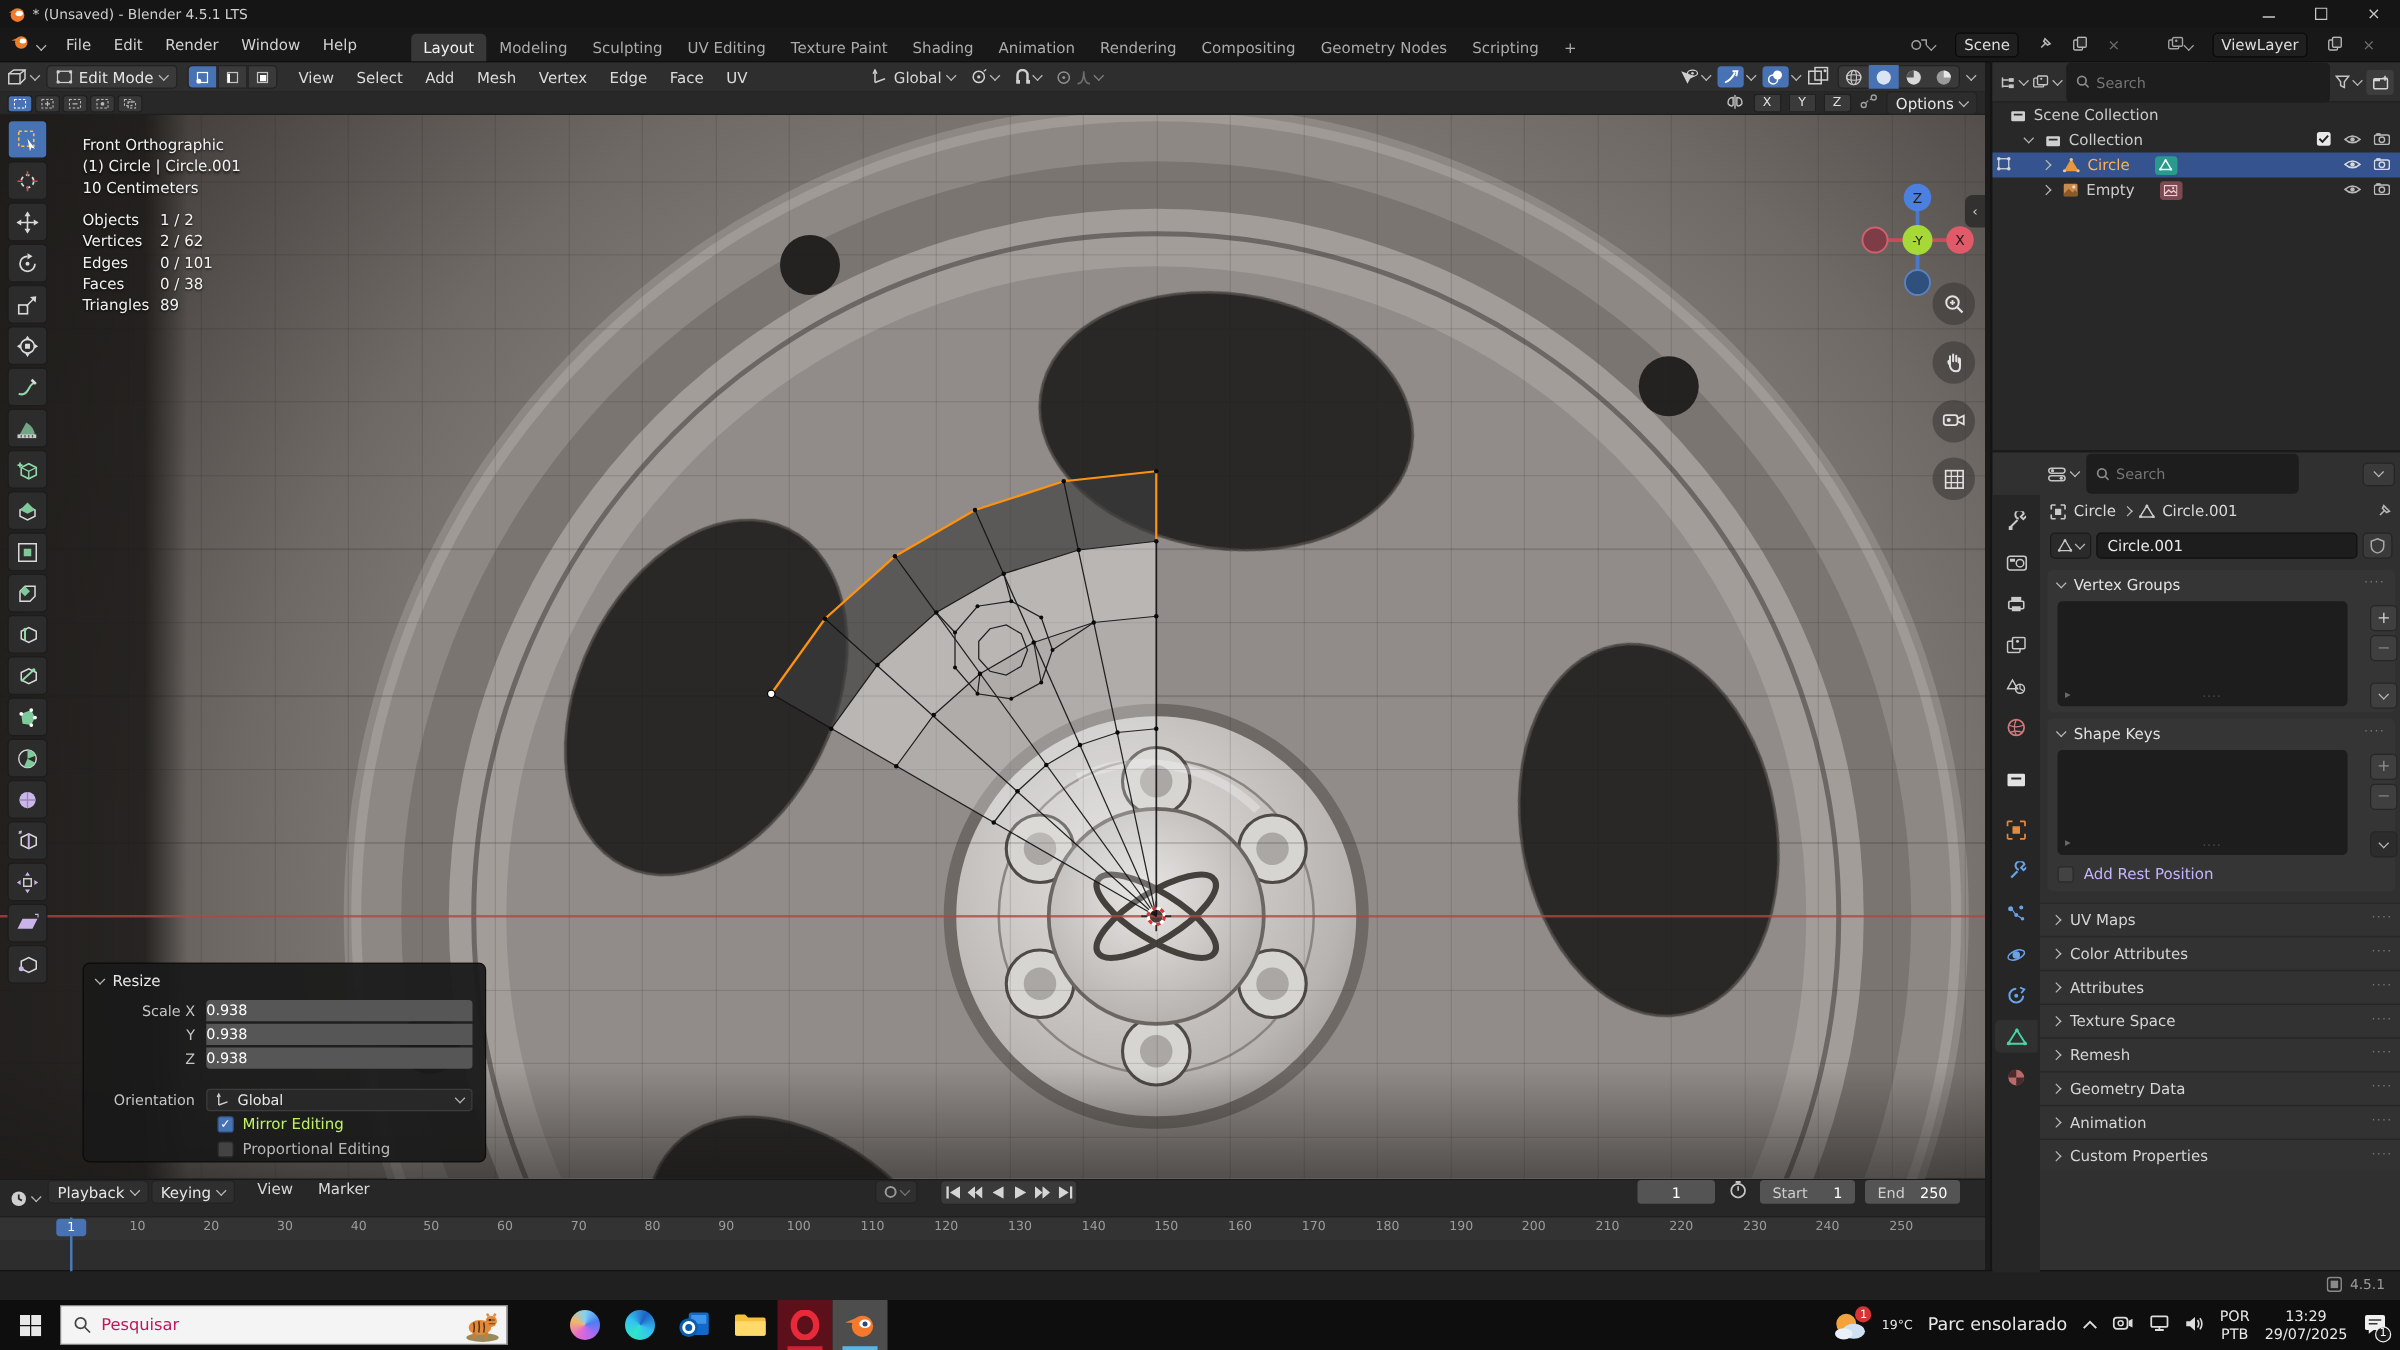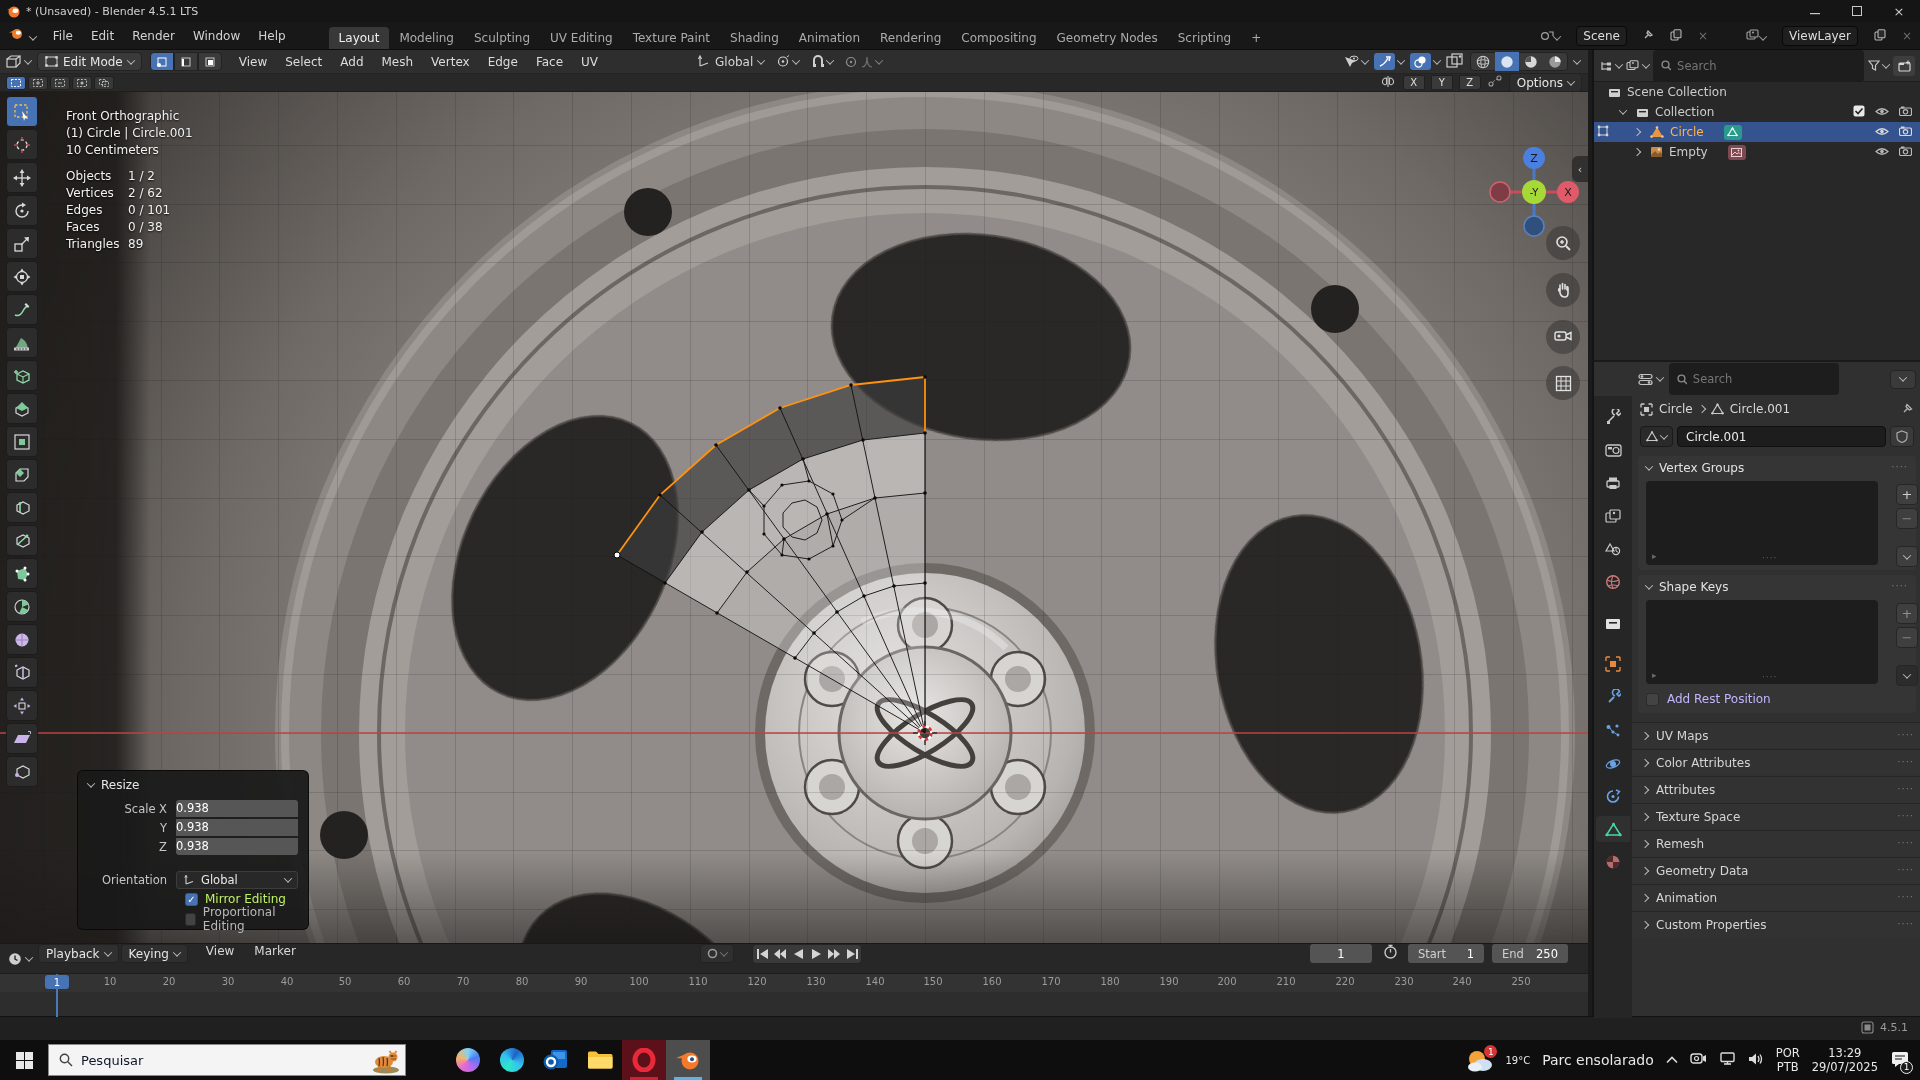--- a/index.html
+++ b/index.html
@@ -12,21 +12,21 @@
   .wctl{position:absolute;right:0;top:0;height:22px;display:flex}
   .wctl span{width:42px;height:22px;display:flex;align-items:center;justify-content:center;color:#c8c8c8;font-size:13px}
   
   #topbar{position:absolute;left:0;top:22px;width:1920px;height:28px;background:#181818;display:flex;align-items:center;border-bottom:1px solid #0d0d0d}
   #topbar .menu{padding:0 9px;color:#d2d2d2;font-size:12px}
   #topbar .ws{padding:4px 10px;color:#ababab;font-size:12px;border-radius:4px 4px 0 0;margin-top:4px}
   #topbar .ws.active{background:#383838;color:#f0f0f0}
   .chev{display:inline-block;width:6px;height:6px;border-right:1.4px solid #b9b9b9;border-bottom:1.4px solid #b9b9b9;transform:rotate(45deg) translate(-1px,-1px)}
   .chevr{transform:rotate(-45deg)}
   
-  #scenebar{position:absolute;right:0;top:22px;height:28px;display:flex;align-items:center;gap:16px;padding-right:8px}
+  #scenebar{position:absolute;right:12px;top:22px;height:28px;display:flex;align-items:center;gap:16px;padding-right:8px}
   #scenebar .fld{display:flex;align-items:center;gap:5px;background:#1f1f1f;border:1px solid #090909;border-radius:4px;height:20px;padding:0 6px;color:#dedede}
   #scenebar .ic{opacity:.85}
   
   #viewport{position:absolute;left:0;top:50px;width:1588px;height:893px;background:#37332f;overflow:hidden}
   #vheader{position:absolute;left:0;top:0;width:100%;height:24px;background:#2e2e2e;border-bottom:1px solid #232323;display:flex;align-items:center;z-index:20}
   #vheader .menu{padding:0 9px;color:#dcdcdc}
   .dd{display:flex;align-items:center;gap:5px;background:#3a3a3a;border:1px solid #222;border-radius:4px;height:19px;padding:0 7px;color:#e6e6e6}
   .selgrp{display:flex;margin-left:8px}
   .selgrp .sb{width:24px;height:19px;background:#3a3a3a;border:1px solid #222;display:flex;align-items:center;justify-content:center}
   .selgrp .sb.active{background:#4772b3}
@@ -50,21 +50,21 @@
   
   #stats{position:absolute;left:66px;top:58px;z-index:21;color:#f2f2f2;text-shadow:0 1px 2px rgba(0,0,0,.85);font-size:12px;line-height:17px}
   #stats .srow{display:flex}
   #stats .srow .l{width:62px}
   #stats .gap{height:9px}
   
   #gizmo{position:absolute;left:1478px;top:86px;z-index:21}
   .viewbtn{position:absolute;width:34px;height:34px;border-radius:50%;background:rgba(55,53,51,.55);display:flex;align-items:center;justify-content:center;z-index:21}
   #sidebartab{position:absolute;left:1572px;top:106px;width:16px;height:26px;background:rgba(40,40,40,.8);border-radius:6px 0 0 6px;color:#cfcfcf;display:flex;align-items:center;justify-content:center;z-index:21;font-size:11px}
   
-  #rpanel{position:absolute;left:77px;top:720px;width:232px;height:160px;background:rgba(25,25,25,.94);border:1px solid rgba(0,0,0,.6);border-radius:6px;z-index:25;padding:7px 10px}
+  #rpanel{position:absolute;left:66px;top:720px;width:323px;height:160px;background:rgba(25,25,25,.94);border:1px solid rgba(0,0,0,.6);border-radius:6px;z-index:25;padding:7px 10px}
   #rpanel .hd{display:flex;align-items:center;gap:7px;color:#e8e8e8;font-size:12px;margin-bottom:8px}
   .prow{display:flex;align-items:center;height:17px;margin-bottom:2px}
   .prow .pl{width:88px;text-align:right;padding-right:9px;color:#c6c6c6;font-size:11.5px}
   .pval{flex:1;background:#565656;color:#fff;text-align:left;font-size:11.5px;height:17px;line-height:17px}
   .prow.f .pval{border-radius:3px 3px 0 0}.prow.l .pval{border-radius:0 0 3px 3px}
   .orient{flex:1;background:#282828;border:1px solid #3d3d3d;border-radius:3px;height:18px;display:flex;align-items:center;gap:6px;padding:0 6px;color:#e8e8e8;font-size:11.5px}
   .cbrow{display:flex;align-items:center;gap:7px;height:18px;margin-top:2px;padding-left:97px}
   .cb{width:13px;height:13px;border-radius:2.5px;background:#434343;border:1px solid #2a2a2a;display:flex;align-items:center;justify-content:center;color:#fff;font-size:10px}
   .cb.on{background:#4772b3;border-color:#35598f}
   
@@ -105,21 +105,21 @@
   .panel .ph{display:flex;align-items:center;gap:7px;color:#e2e2e2;font-size:12px}
   .grip{position:absolute;right:8px;top:5px;color:#787878;letter-spacing:1px;font-size:10px}
   .listbox{background:#1d1d1d;border-radius:4px;height:84px;margin-top:6px;width:232px;position:relative}
   .lbtns{position:absolute;right:-2px;top:28px;display:flex;flex-direction:column;gap:3px}
   .lbtn{width:22px;height:21px;background:#3f3f3f;border:1px solid #262626;border-radius:4px;color:#cfcfcf;display:flex;align-items:center;justify-content:center;font-size:13px}
   .cpanel{background:#323232;border-top:1px solid #262626;height:26px;display:flex;align-items:center;gap:8px;padding:0 10px;color:#d5d5d5;font-size:12px;position:relative;margin:1px 0 0 0}
   
   #taskbar{position:absolute;left:0;top:1040px;width:1920px;height:40px;background:#0e0e0e;display:flex;align-items:center}
   #startbtn{width:48px;height:40px;display:flex;align-items:center;justify-content:center}
   #tsearch{width:358px;height:32px;background:#f4f4f4;border:1px solid #888;display:flex;align-items:center;gap:8px;padding:0 10px;position:relative}
-  #tsearch span.ph{color:#0f172a;font-size:13px}
+  #tsearch span.ph{color:#be185d;font-size:13px}
   .apptile{width:44px;height:40px;display:flex;align-items:center;justify-content:center;position:relative}
   .apptile .uline{position:absolute;bottom:0;left:8px;right:8px;height:3px}
   #tray{position:absolute;right:0;top:0;height:40px;display:flex;align-items:center;gap:12px;padding-right:10px;color:#e8e8e8}
   .twoline{display:flex;flex-direction:column;align-items:center;line-height:14px;font-size:11.5px}
   .badge{position:absolute;background:#d83434;color:#fff;border-radius:50%;width:13px;height:13px;font-size:9px;display:flex;align-items:center;justify-content:center}
 </style>
 </head>
 <body>
 
 <div id="root">

